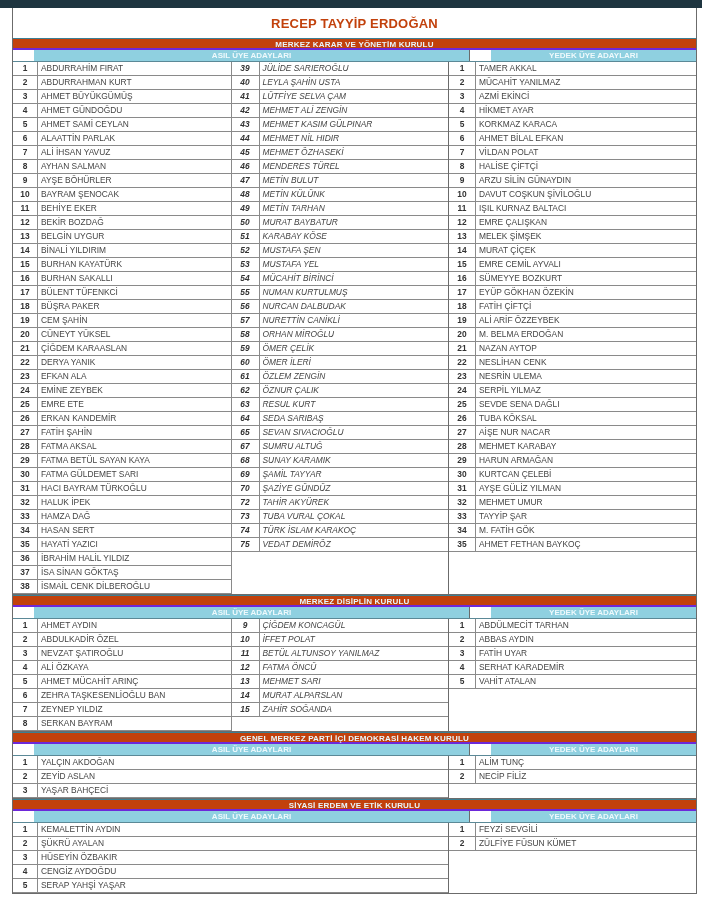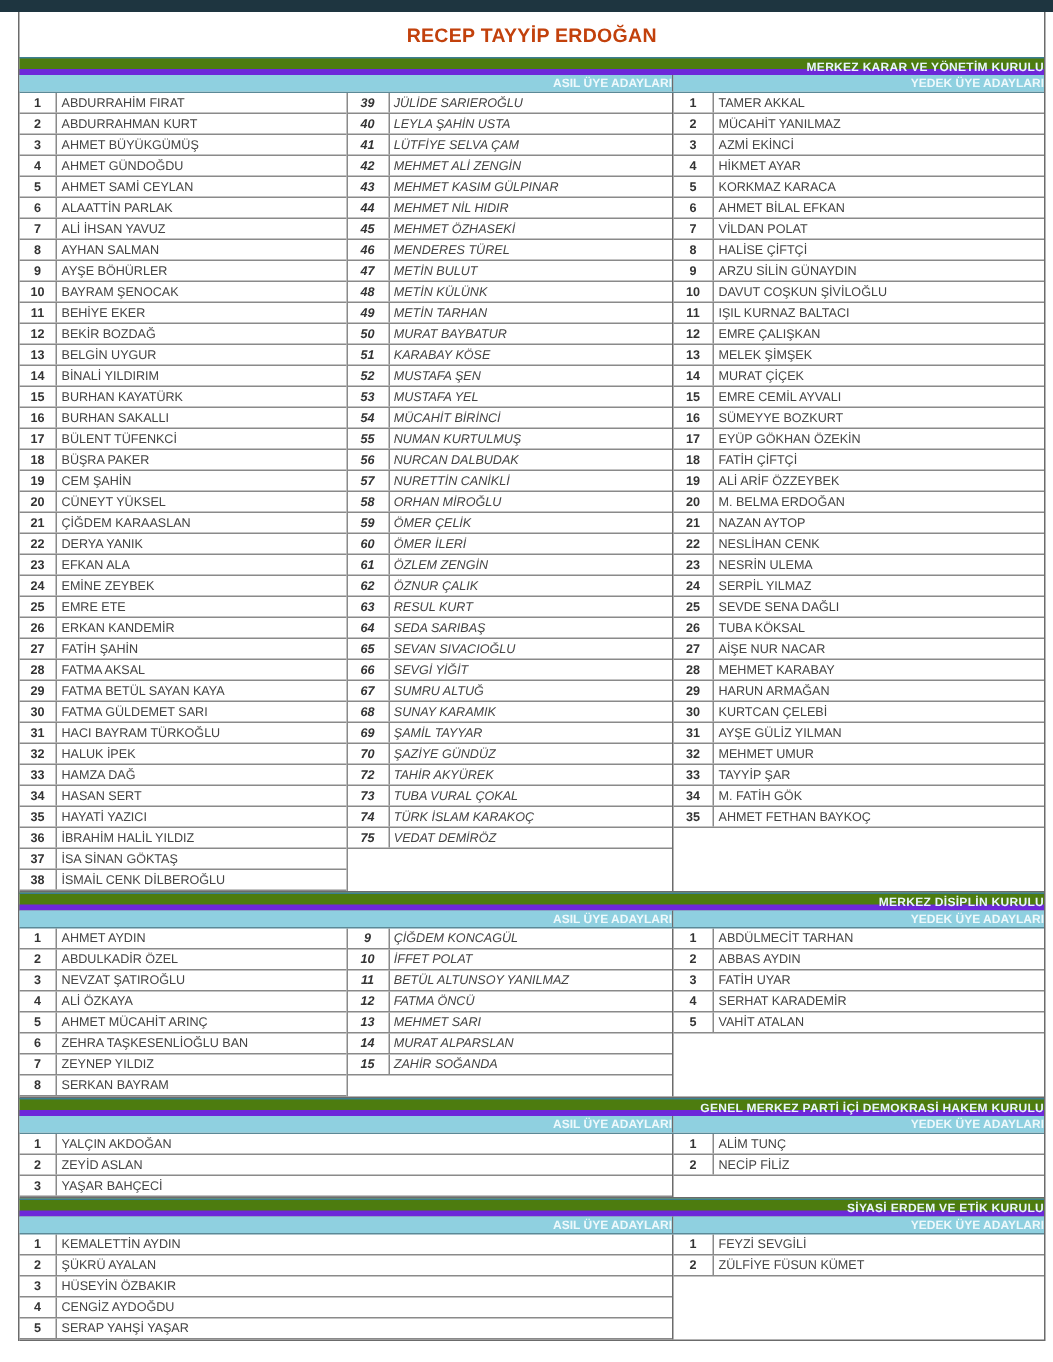--- a/index.html
+++ b/index.html
@@ -1,23 +1,23 @@
 <!DOCTYPE html>
 <html><head>
 <meta charset="utf-8">
 <style>
   * { box-sizing: border-box; margin: 0; padding: 0; }
   html, body { width: 702px; height: 908px; background: #ffffff; overflow: hidden; }
   body { font-family: "Liberation Sans", sans-serif; color: #333; position: relative; }
   .topbar { position: absolute; left: 0; top: 0; width: 702px; height: 8px; background: #1e3540; }
   .doc { position: absolute; left: 12px; top: 8px; width: 685px; border-left: 1px solid #6b6b6b; border-right: 1px solid #6b6b6b; }
   .title { height: 30px; display: flex; align-items: center; justify-content: center; font-weight: bold; font-size: 13px; color: #c2410c; letter-spacing: 0.2px; }
-  .sec-bar { height: 12px; background: #4d7c0f; color: #e8f6fb; font-size: 8px; font-weight: bold; text-align: right; line-height: 12px; border-top: 1px solid #3c7f93; border-bottom: 4px solid #6d28d9; text-transform: uppercase; letter-spacing: 0.2px; }
+  .sec-bar { height: 12px; background: #c2410c; color: #e8f6fb; font-size: 8px; font-weight: bold; text-align: center; line-height: 12px; border-top: 1px solid #3c7f93; border-bottom: 2px solid #6d28d9; text-transform: uppercase; letter-spacing: 0.2px; }
   .sub-bars { display: flex; height: 12px; border-bottom: 1px solid #5b8997; }
-  .sub-bar { background: #8fd0e0; color: #eef9fc; font-size: 8px; font-weight: bold; text-align: right; line-height: 11px; text-transform: uppercase; }
+  .sub-bar { background: #8fd0e0; color: #eef9fc; font-size: 8px; font-weight: bold; text-align: center; line-height: 11px; text-transform: uppercase; margin-left: 21px; }
   .sub-bar.asil { width: 436px; border-right: 1px solid #6b6b6b; }
   .sub-bar.yedek { flex: 1; }
   .sec-body { display: flex; }
   .asil-area { width: 436px; display: flex; border-right: 1px solid #6b6b6b; }
   .asil-col { width: 218px; }
   .asil-col.full { width: 436px; }
   .yedek-area { flex: 1; }
   .row { display: flex; height: 14px; border-bottom: 1px solid #8a8a8a; font-size: 8.4px; line-height: 13px; }
   .row .num { width: 25px; text-align: center; font-weight: bold; color: #333; border-right: 1px solid #8a8a8a; }
   .row .nm { flex: 1; padding-left: 3px; color: #444; white-space: nowrap; overflow: hidden; }
@@ -298,24 +298,20 @@
             </div>
             <div class="row">
               <div class="num">64</div>
               <div class="nm">SEDA SARIBAŞ</div>
             </div>
             <div class="row">
               <div class="num">65</div>
               <div class="nm">SEVAN SIVACIOĞLU</div>
             </div>
             <div class="row">
-              <div class="num">66</div>
-              <div class="nm">SEVGİ YİĞİT</div>
-            </div>
-            <div class="row">
               <div class="num">67</div>
               <div class="nm">SUMRU ALTUĞ</div>
             </div>
             <div class="row">
               <div class="num">68</div>
               <div class="nm">SUNAY KARAMIK</div>
             </div>
             <div class="row">
               <div class="num">69</div>
               <div class="nm">ŞAMİL TAYYAR</div>

